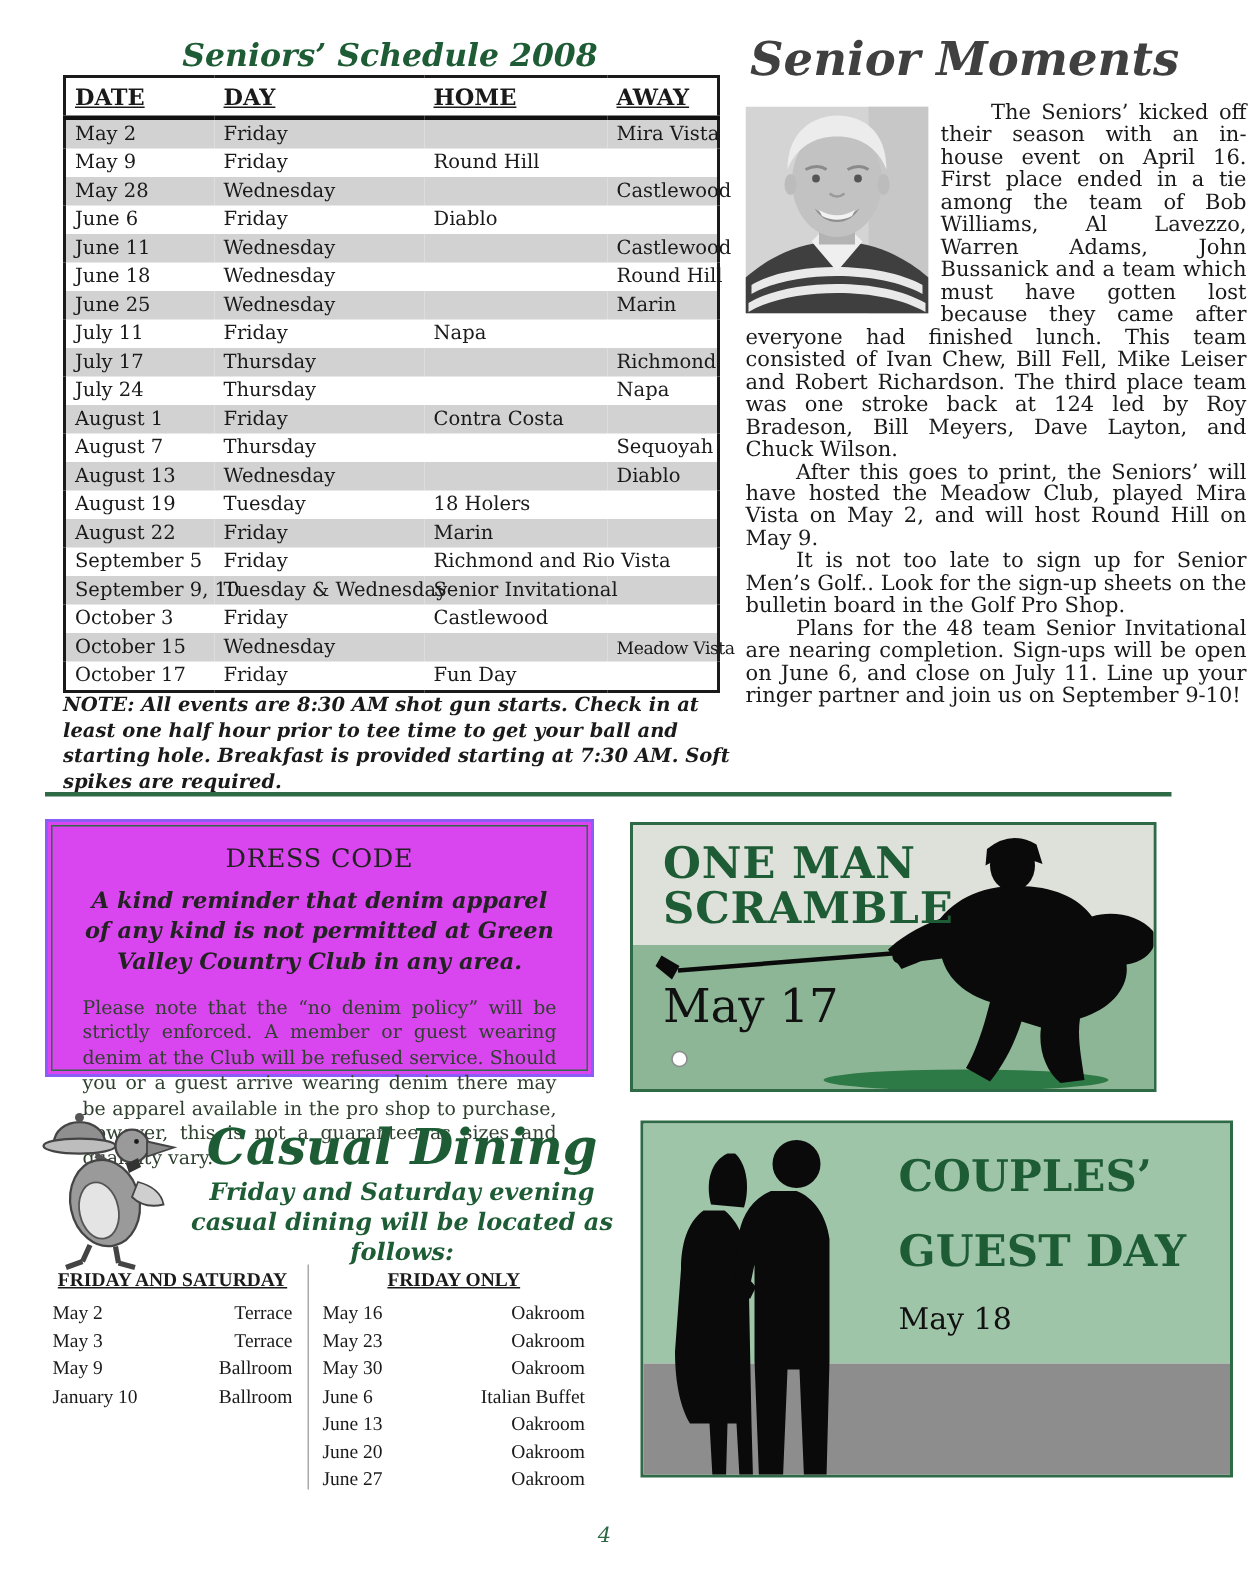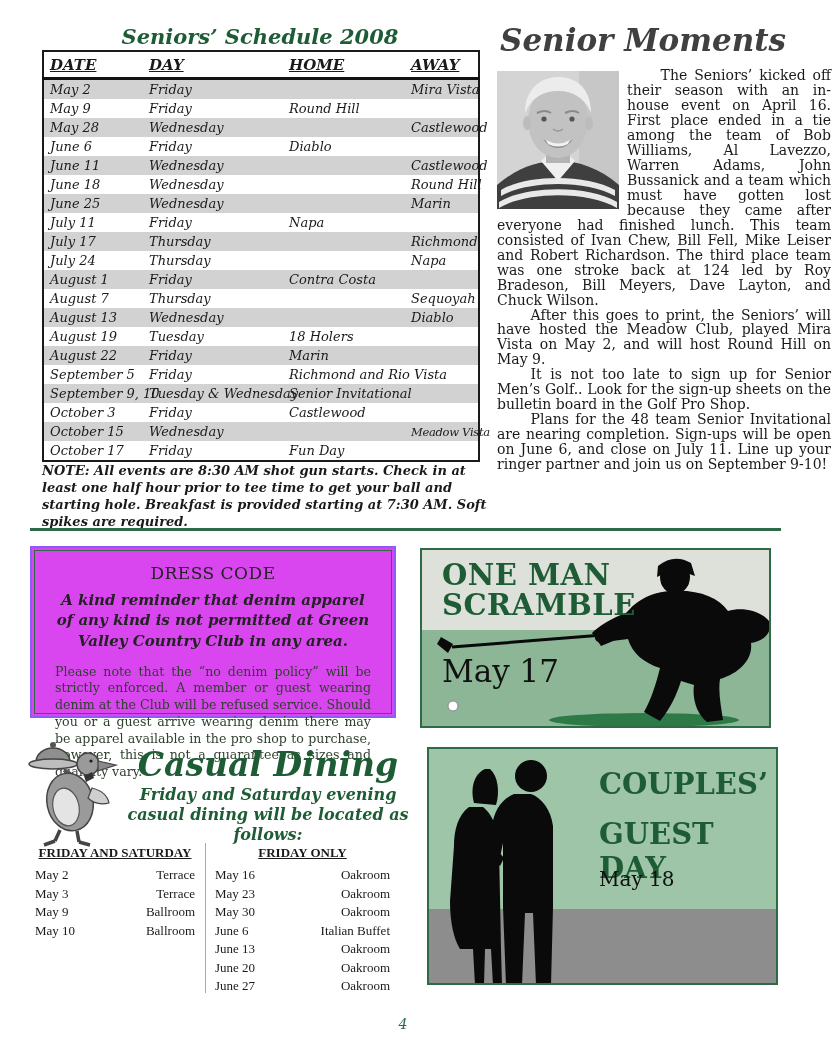--- a/index.html
+++ b/index.html
@@ -3,21 +3,21 @@
 <meta charset="utf-8">
 <style>
   html,body{margin:0;padding:0;background:#fff;}
   #page{position:relative;width:832px;height:1053px;background:#fff;overflow:hidden;
         font-family:"DejaVu Serif","Liberation Serif",serif;color:#1a1a1a;}
 
   
   .sched-title{position:absolute;left:42px;top:24px;width:436px;text-align:center;
     font-size:21px;font-weight:bold;font-style:italic;color:#1d5c34;}
   .sched-table{position:absolute;left:42px;top:50px;width:436px;border-collapse:collapse;
-    table-layout:fixed;border:2px solid #1a1a1a;font-style:italic;}
+    table-layout:fixed;border:2px solid #1a1a1a;}
   .sched-table th{font-size:15px;text-align:left;padding:4px 0 3px 6px;
     text-decoration:underline;border-bottom:3px solid #111;background:#fff;}
   .sched-table td{font-size:13px;height:19px;padding:0 0 0 6px;white-space:nowrap;overflow:visible;}
   .sched-table tr.shaded{background:#d2d2d2;}
   .sched-table td.condensed{font-size:11.5px;letter-spacing:-0.3px;}
   .sched-note{position:absolute;left:42px;top:462px;width:452px;font-size:13px;
     font-weight:bold;font-style:italic;line-height:1.32;}
 
   
   .sm-title{position:absolute;left:500px;top:22px;width:332px;font-size:31px;
@@ -41,21 +41,21 @@
   .dc-body{font-size:12.6px;line-height:1.33;margin-top:13px;color:#30402f;text-align:justify;}
 
   
   .banner{position:absolute;border:2px solid #2d6a45;box-sizing:border-box;overflow:hidden;}
   #scramble-box{left:420px;top:548px;width:351px;height:180px;}
   #scramble-box .band-top{position:absolute;left:0;top:0;width:100%;height:80px;background:#dee0da;}
   #scramble-box .band-bottom{position:absolute;left:0;top:80px;width:100%;height:100px;background:#8db696;}
   .scramble-title{position:absolute;left:20px;top:10px;font-size:29px;font-weight:bold;
     color:#1d5c34;line-height:1.04;letter-spacing:0.5px;}
   .scramble-date{position:absolute;left:20px;top:103px;font-size:31px;color:#111;}
-  #couples-box{left:427px;top:747px;width:351px;height:238px;}
+  #couples-box{left:427px;top:747px;width:395px;height:238px;}
   #couples-box .band-top{position:absolute;left:0;top:0;width:100%;height:160px;background:#9fc5a9;}
   #couples-box .band-bottom{position:absolute;left:0;top:160px;width:100%;height:78px;background:#8d8d8d;}
   .couples-line1{position:absolute;left:170px;top:18px;font-size:29px;font-weight:bold;color:#1d5c34;}
   .couples-line2{position:absolute;left:170px;top:68px;font-size:29px;font-weight:bold;color:#1d5c34;}
   .couples-date{position:absolute;left:170px;top:118px;font-size:20px;color:#111;}
   .banner svg{position:absolute;left:0;top:0;}
 
   
   .duck{position:absolute;left:18px;top:736px;}
   .cd-head{position:absolute;left:112px;top:748px;width:312px;text-align:center;}
@@ -309,21 +309,21 @@
         </div>
         <div class="dine-row">
           <span>May 3</span>
           <span>Terrace</span>
         </div>
         <div class="dine-row">
           <span>May 9</span>
           <span>Ballroom</span>
         </div>
         <div class="dine-row">
-          <span>May 10</span>
+          <span>January 10</span>
           <span>Ballroom</span>
         </div>
       </div>
   </div>
   <div class="dine-divider"></div>
   <div class="dine-col" id="dine-right">
     <div class="dine-header">FRIDAY ONLY</div>
     <div id="dine-right-rows">
         <div class="dine-row">
           <span>May 16</span>

